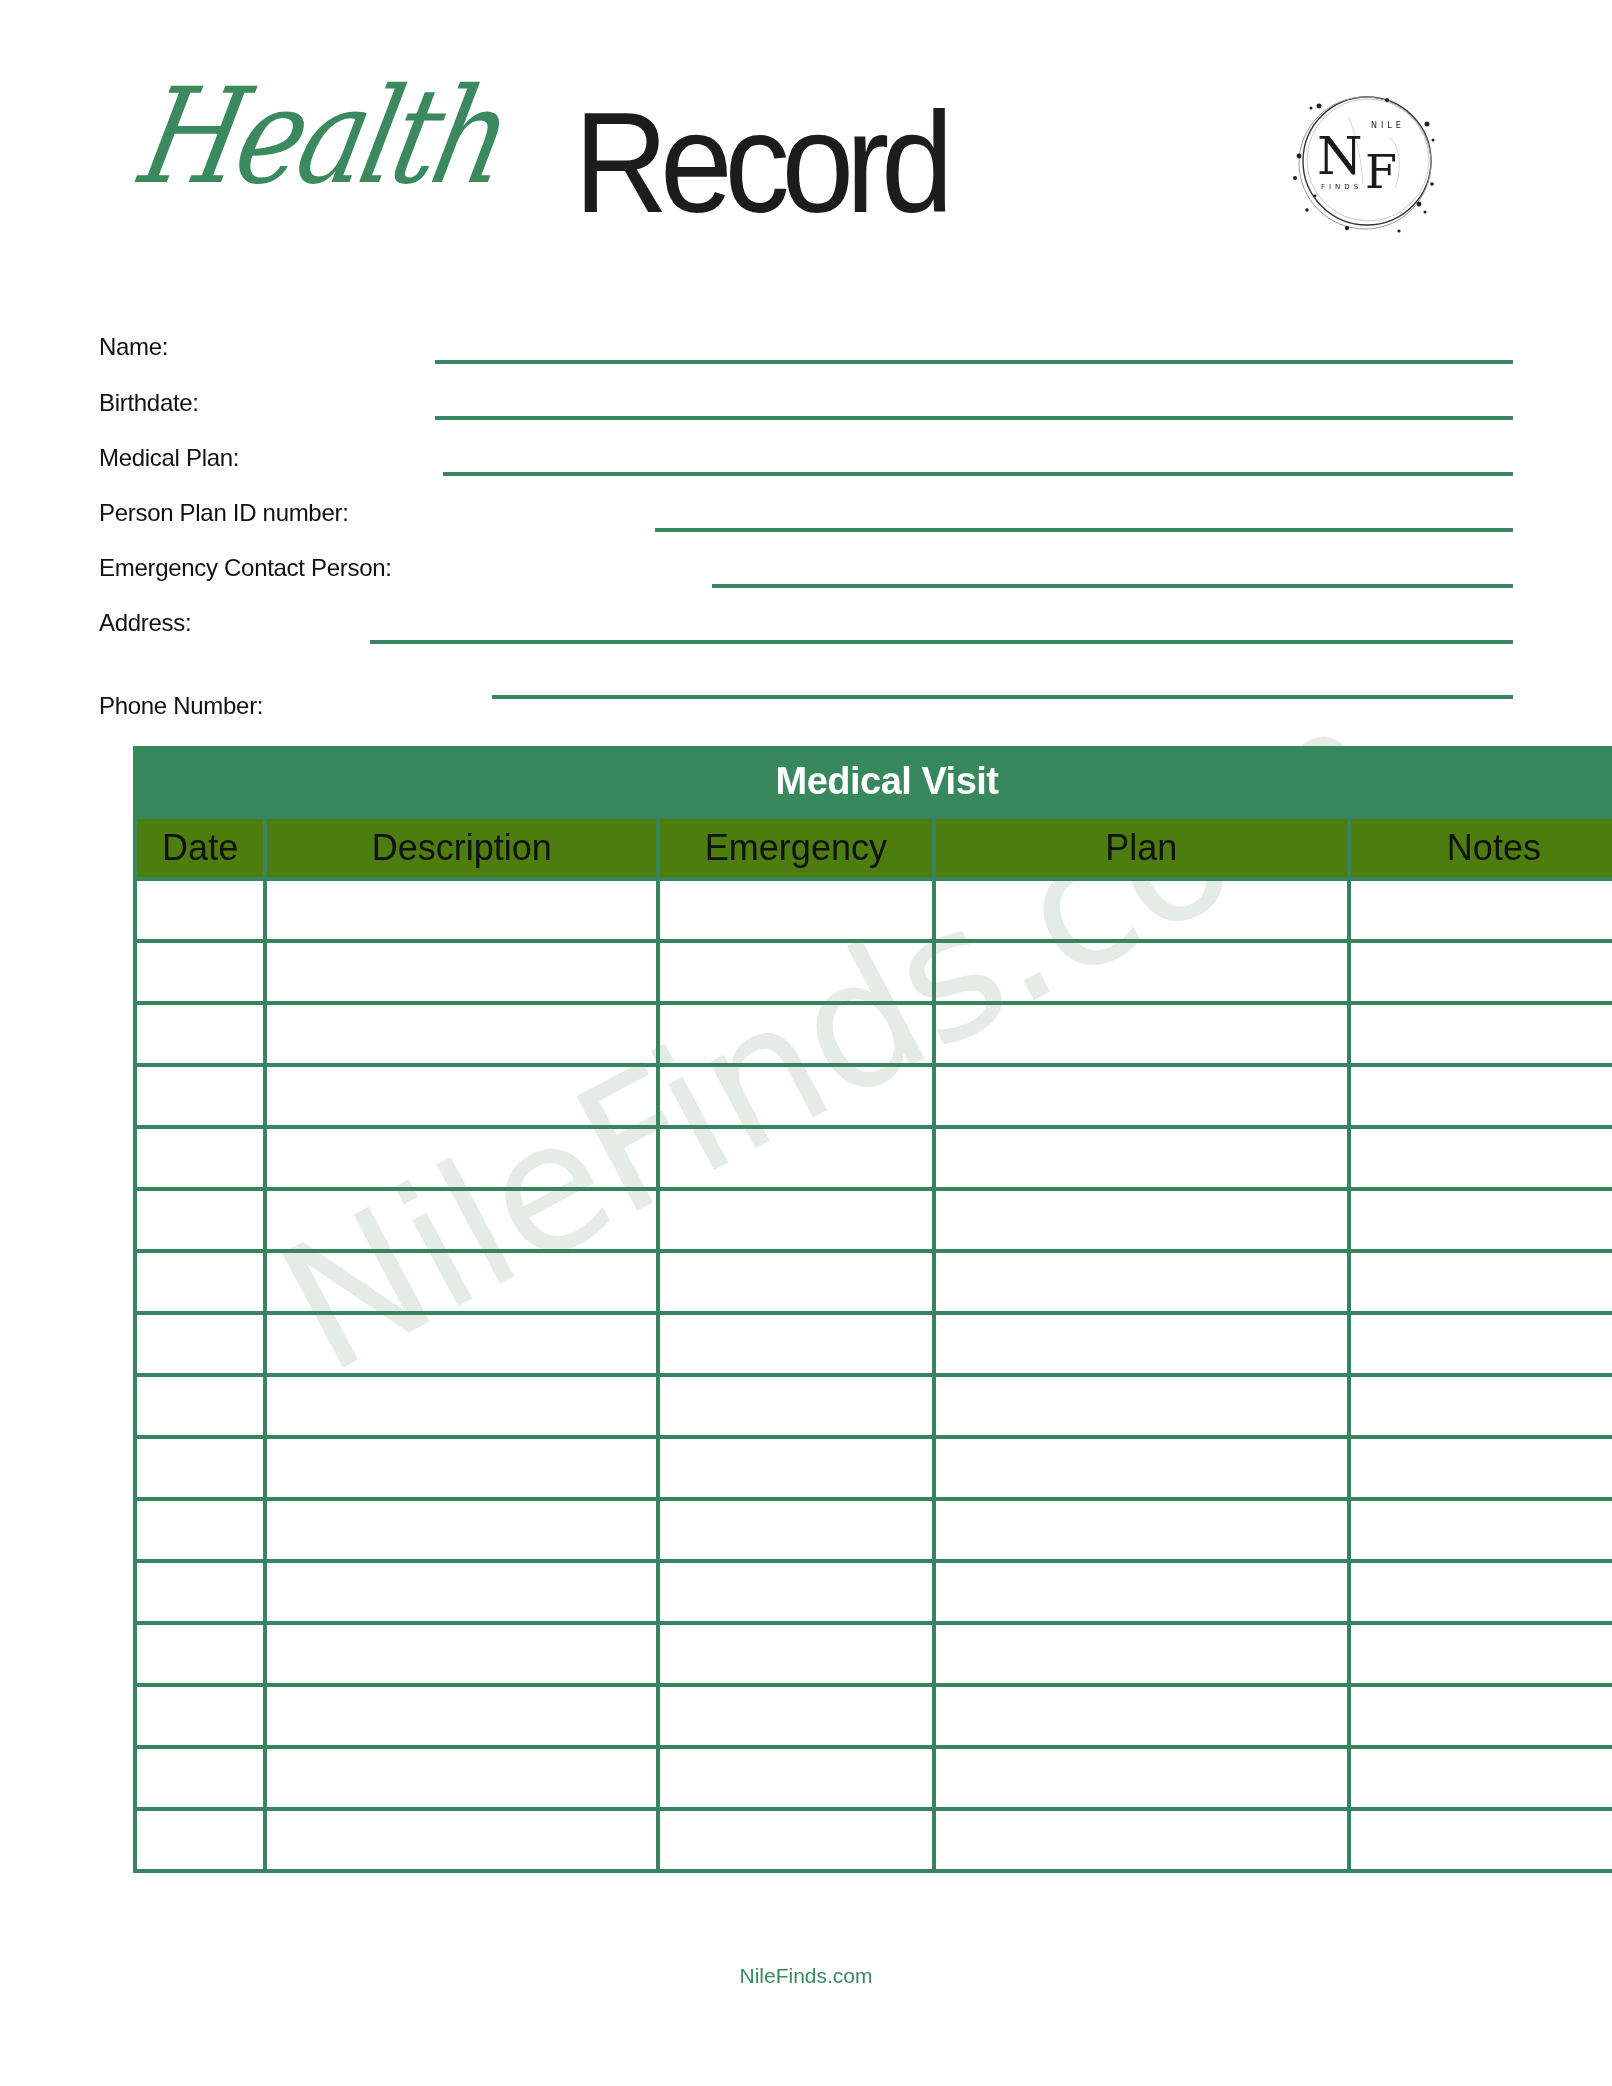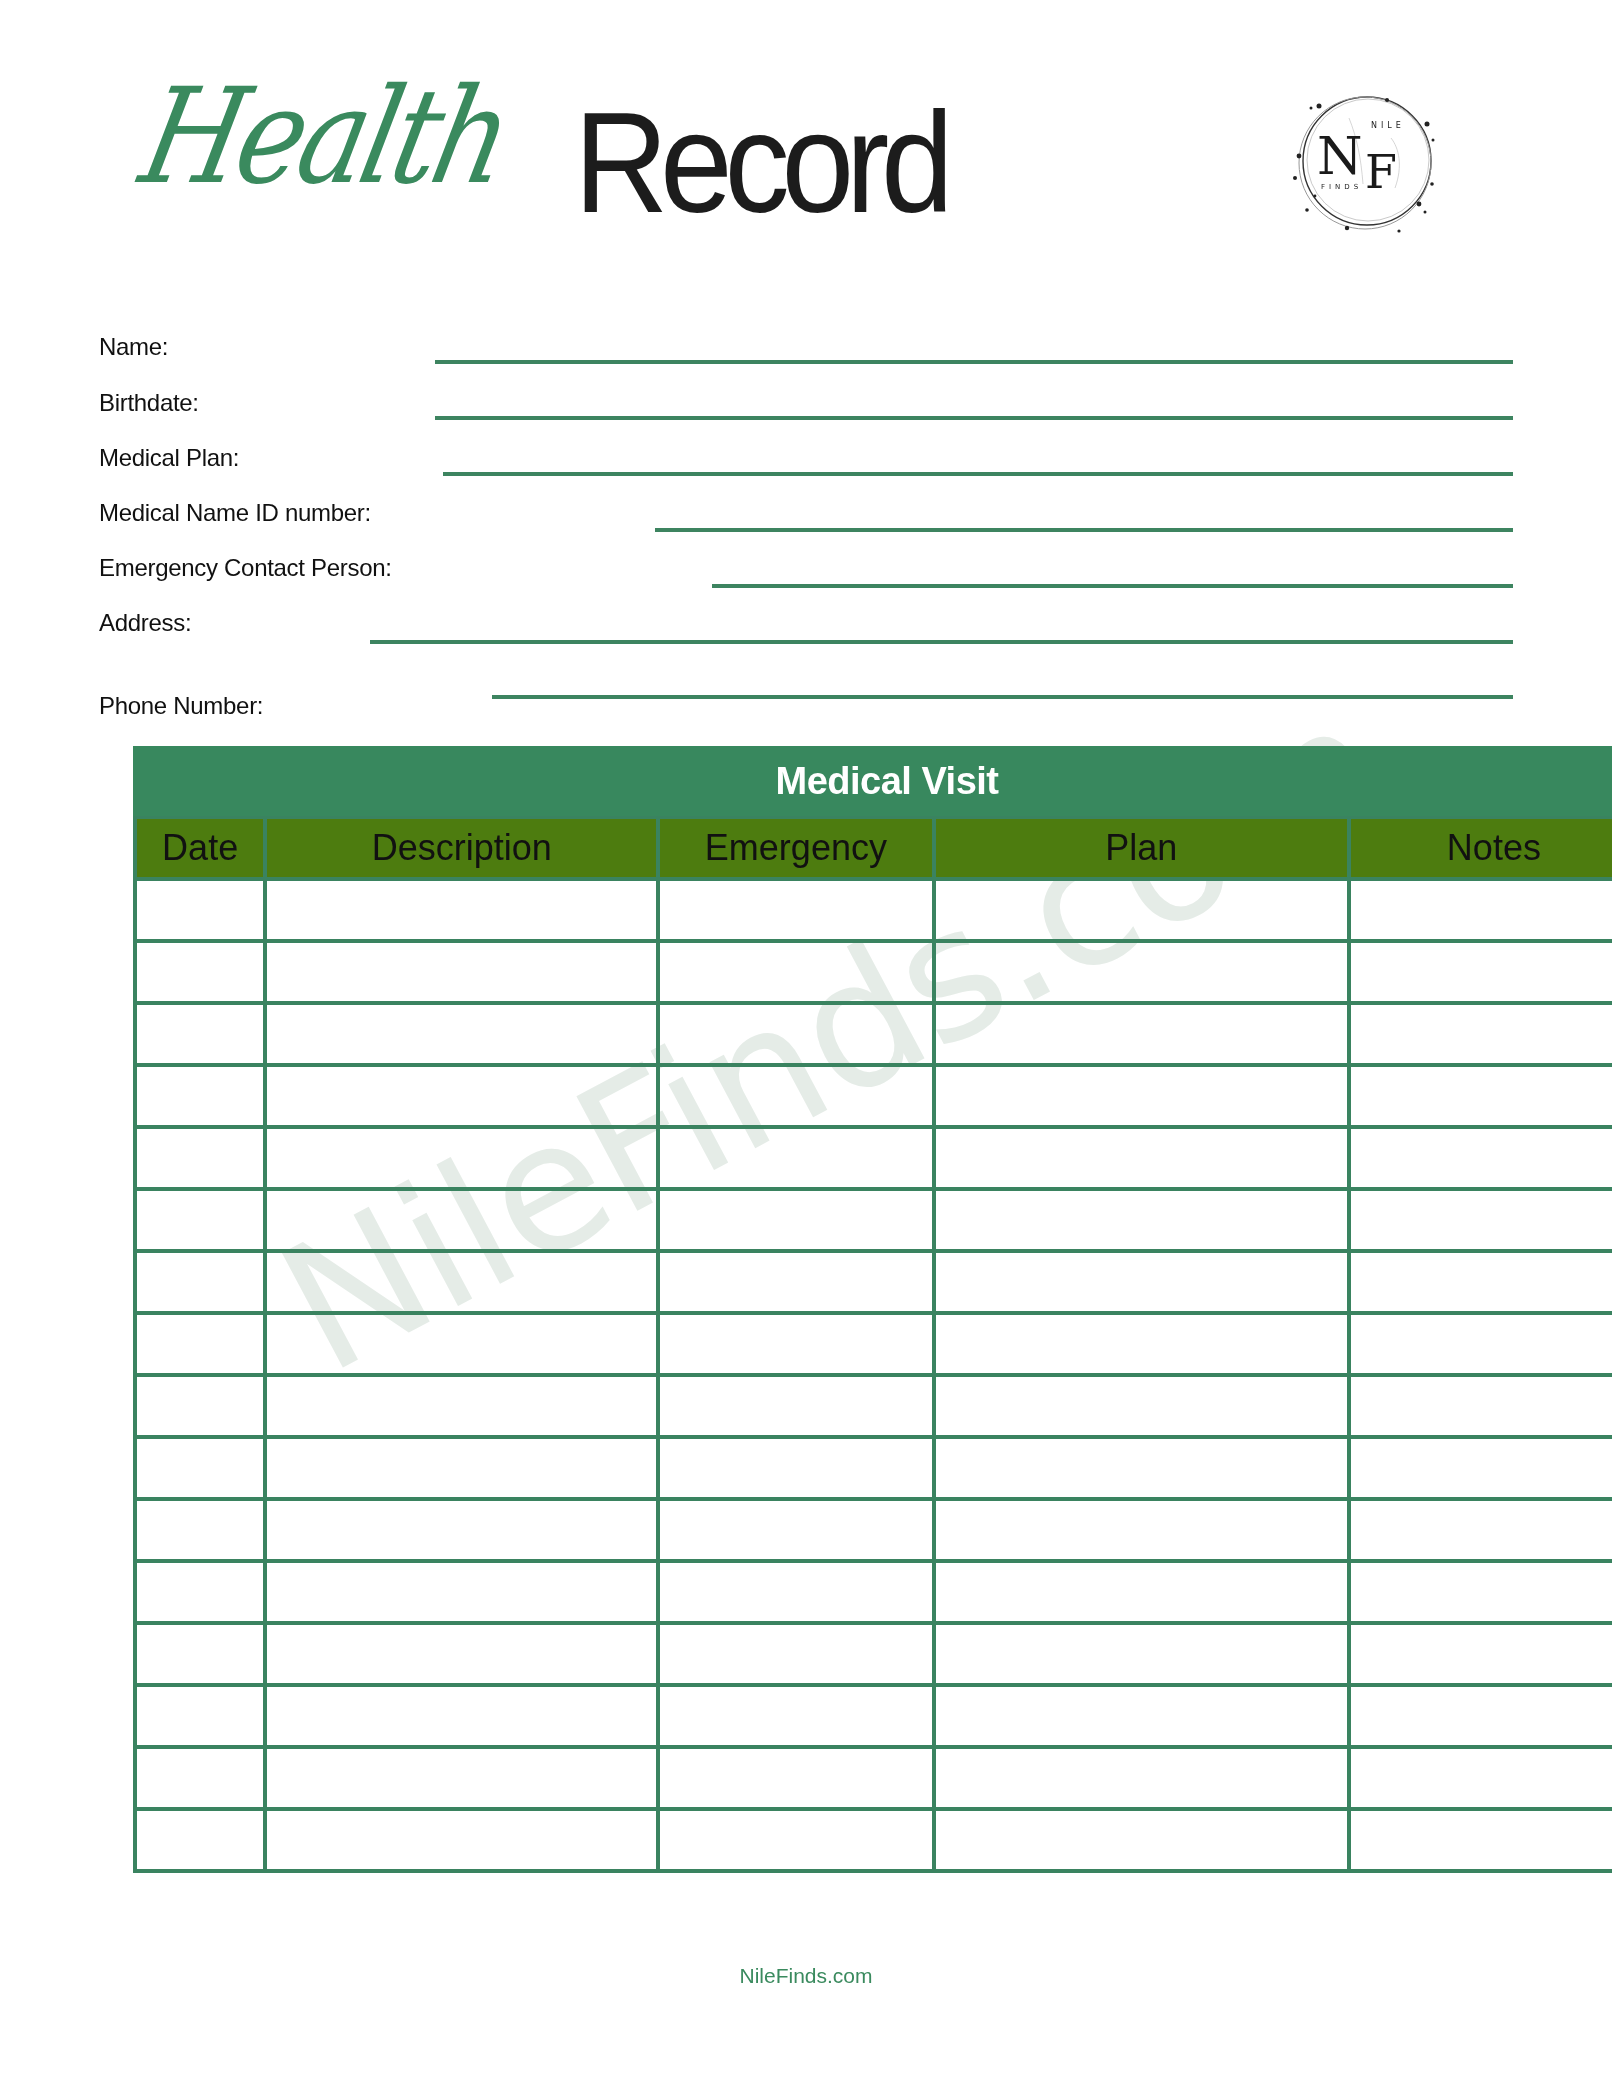--- a/index.html
+++ b/index.html
@@ -98,21 +98,21 @@
 <div>
   <div class="abs field-label" style="top:335px">Name:</div>
   <div class="abs field-line" style="top:360px; left:435px"></div>
 
   <div class="abs field-label" style="top:391px">Birthdate:</div>
   <div class="abs field-line" style="top:416px; left:435px"></div>
 
   <div class="abs field-label" style="top:446px">Medical Plan:</div>
   <div class="abs field-line" style="top:472px; left:443px"></div>
 
-  <div class="abs field-label" style="top:501px">Medical Name ID number:</div>
+  <div class="abs field-label" style="top:501px">Person Plan ID number:</div>
   <div class="abs field-line" style="top:528px; left:655px"></div>
 
   <div class="abs field-label" style="top:556px">Emergency Contact Person:</div>
   <div class="abs field-line" style="top:584px; left:712px"></div>
 
   <div class="abs field-label" style="top:611px">Address:</div>
   <div class="abs field-line" style="top:640px; left:370px"></div>
 
   <div class="abs field-label" style="top:694px">Phone Number:</div>
   <div class="abs field-line" style="top:695px; left:492px"></div>

